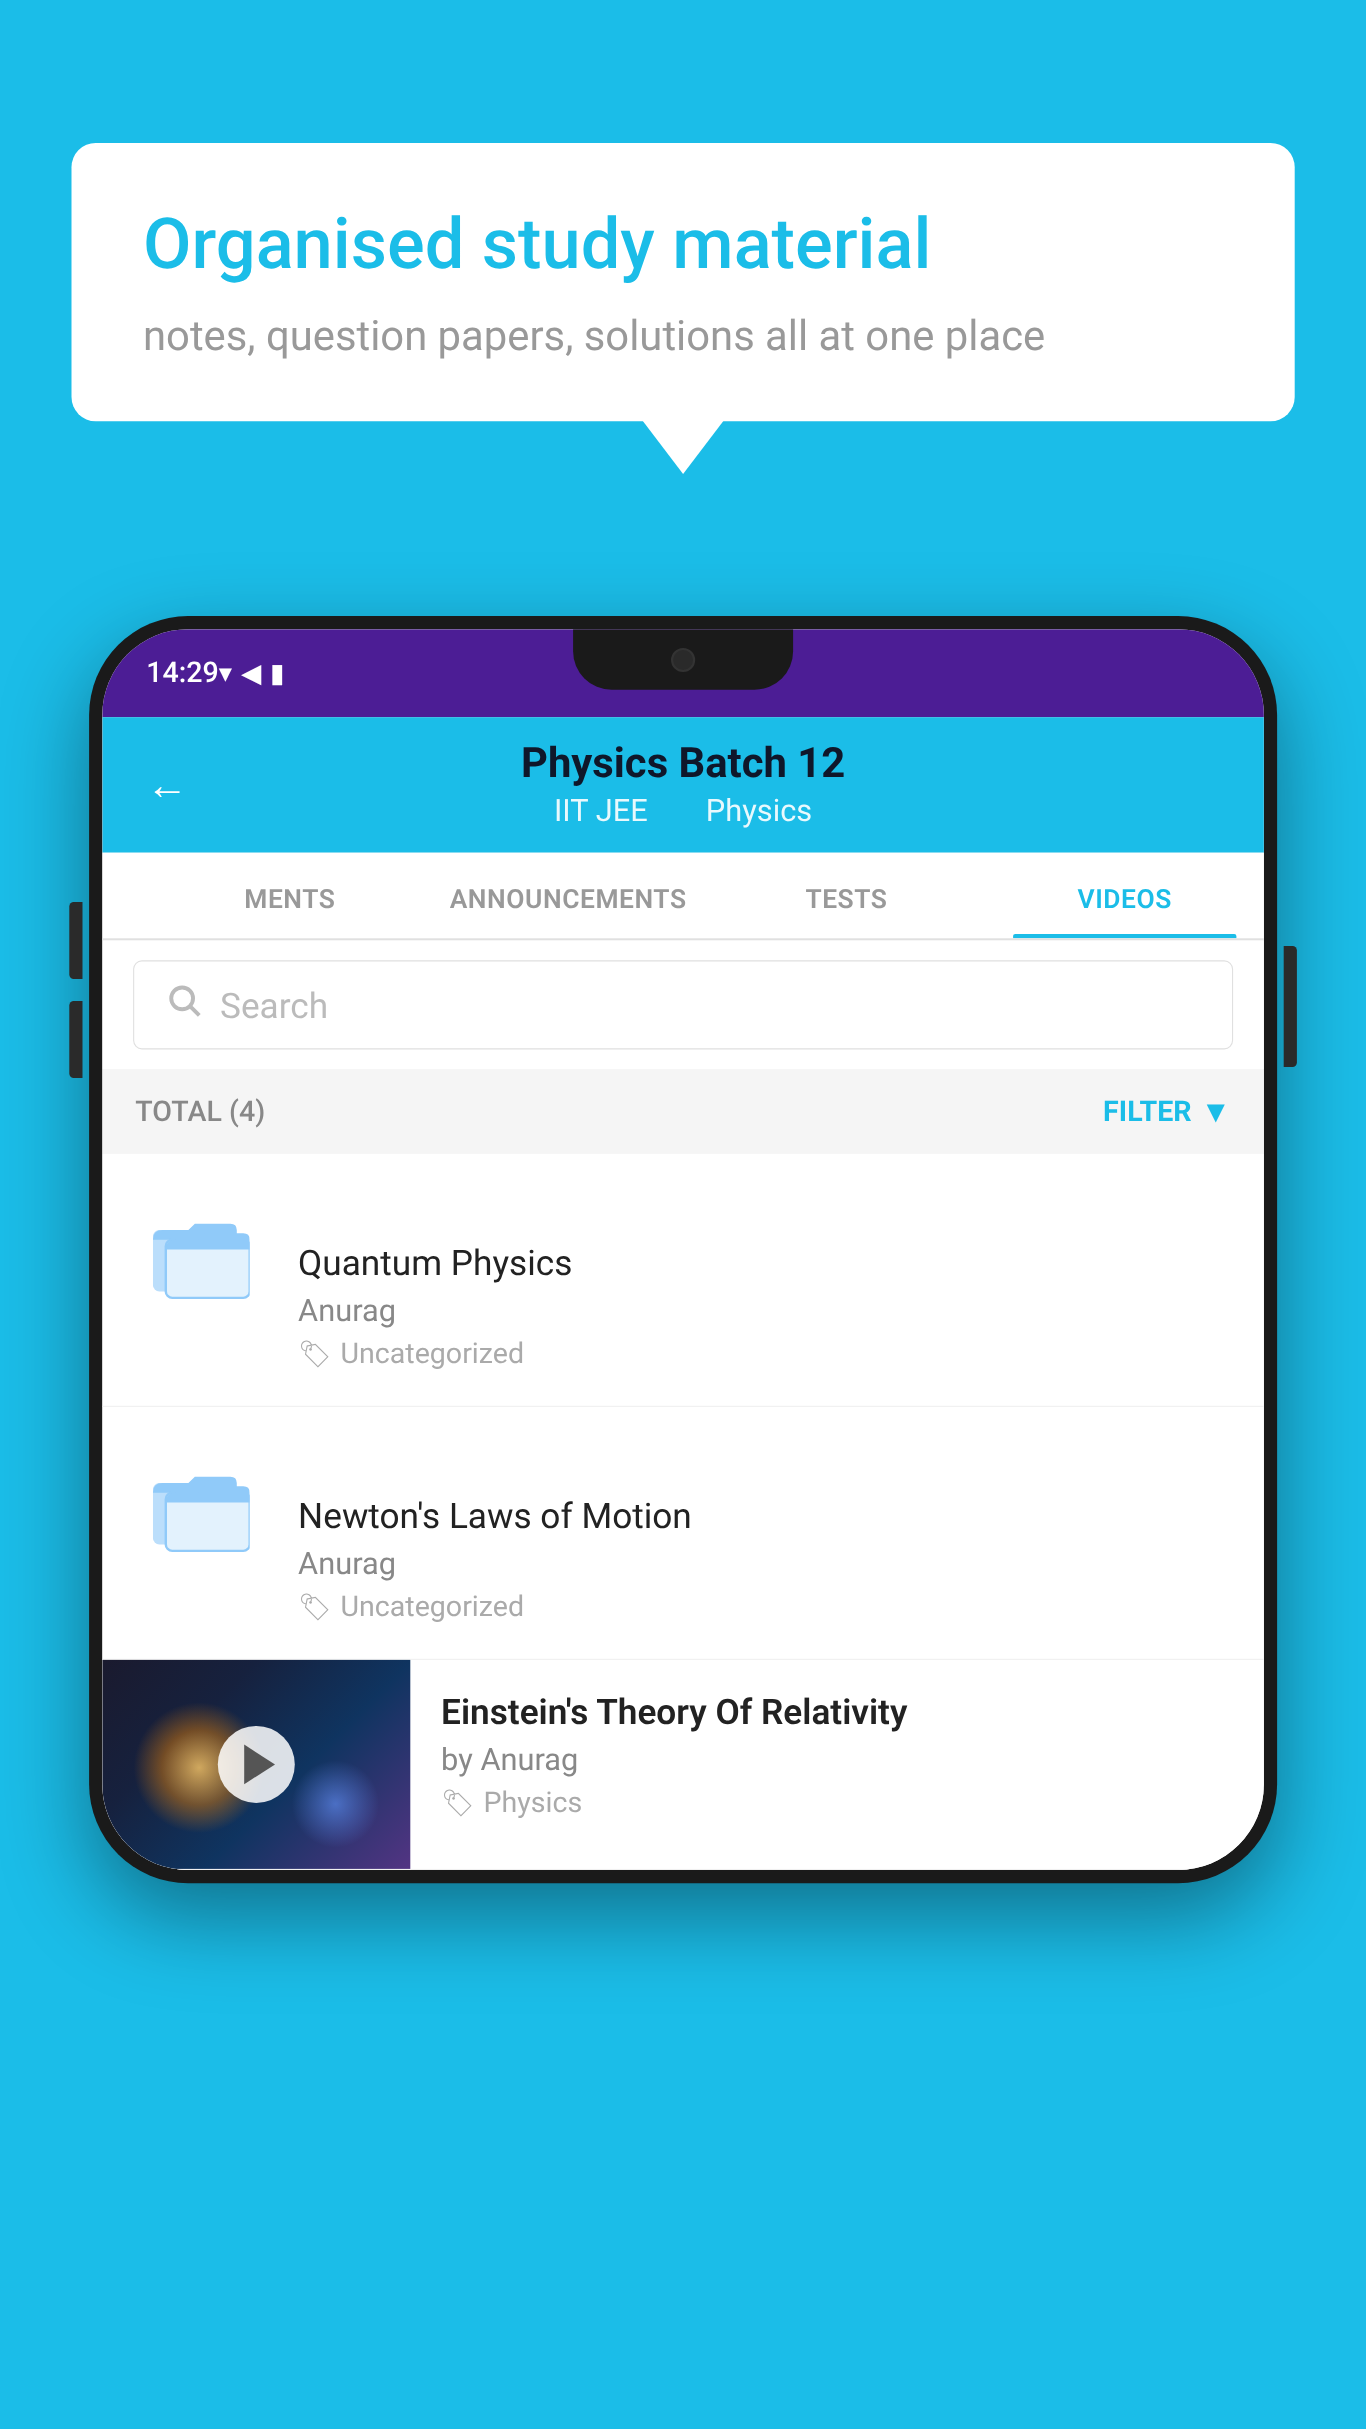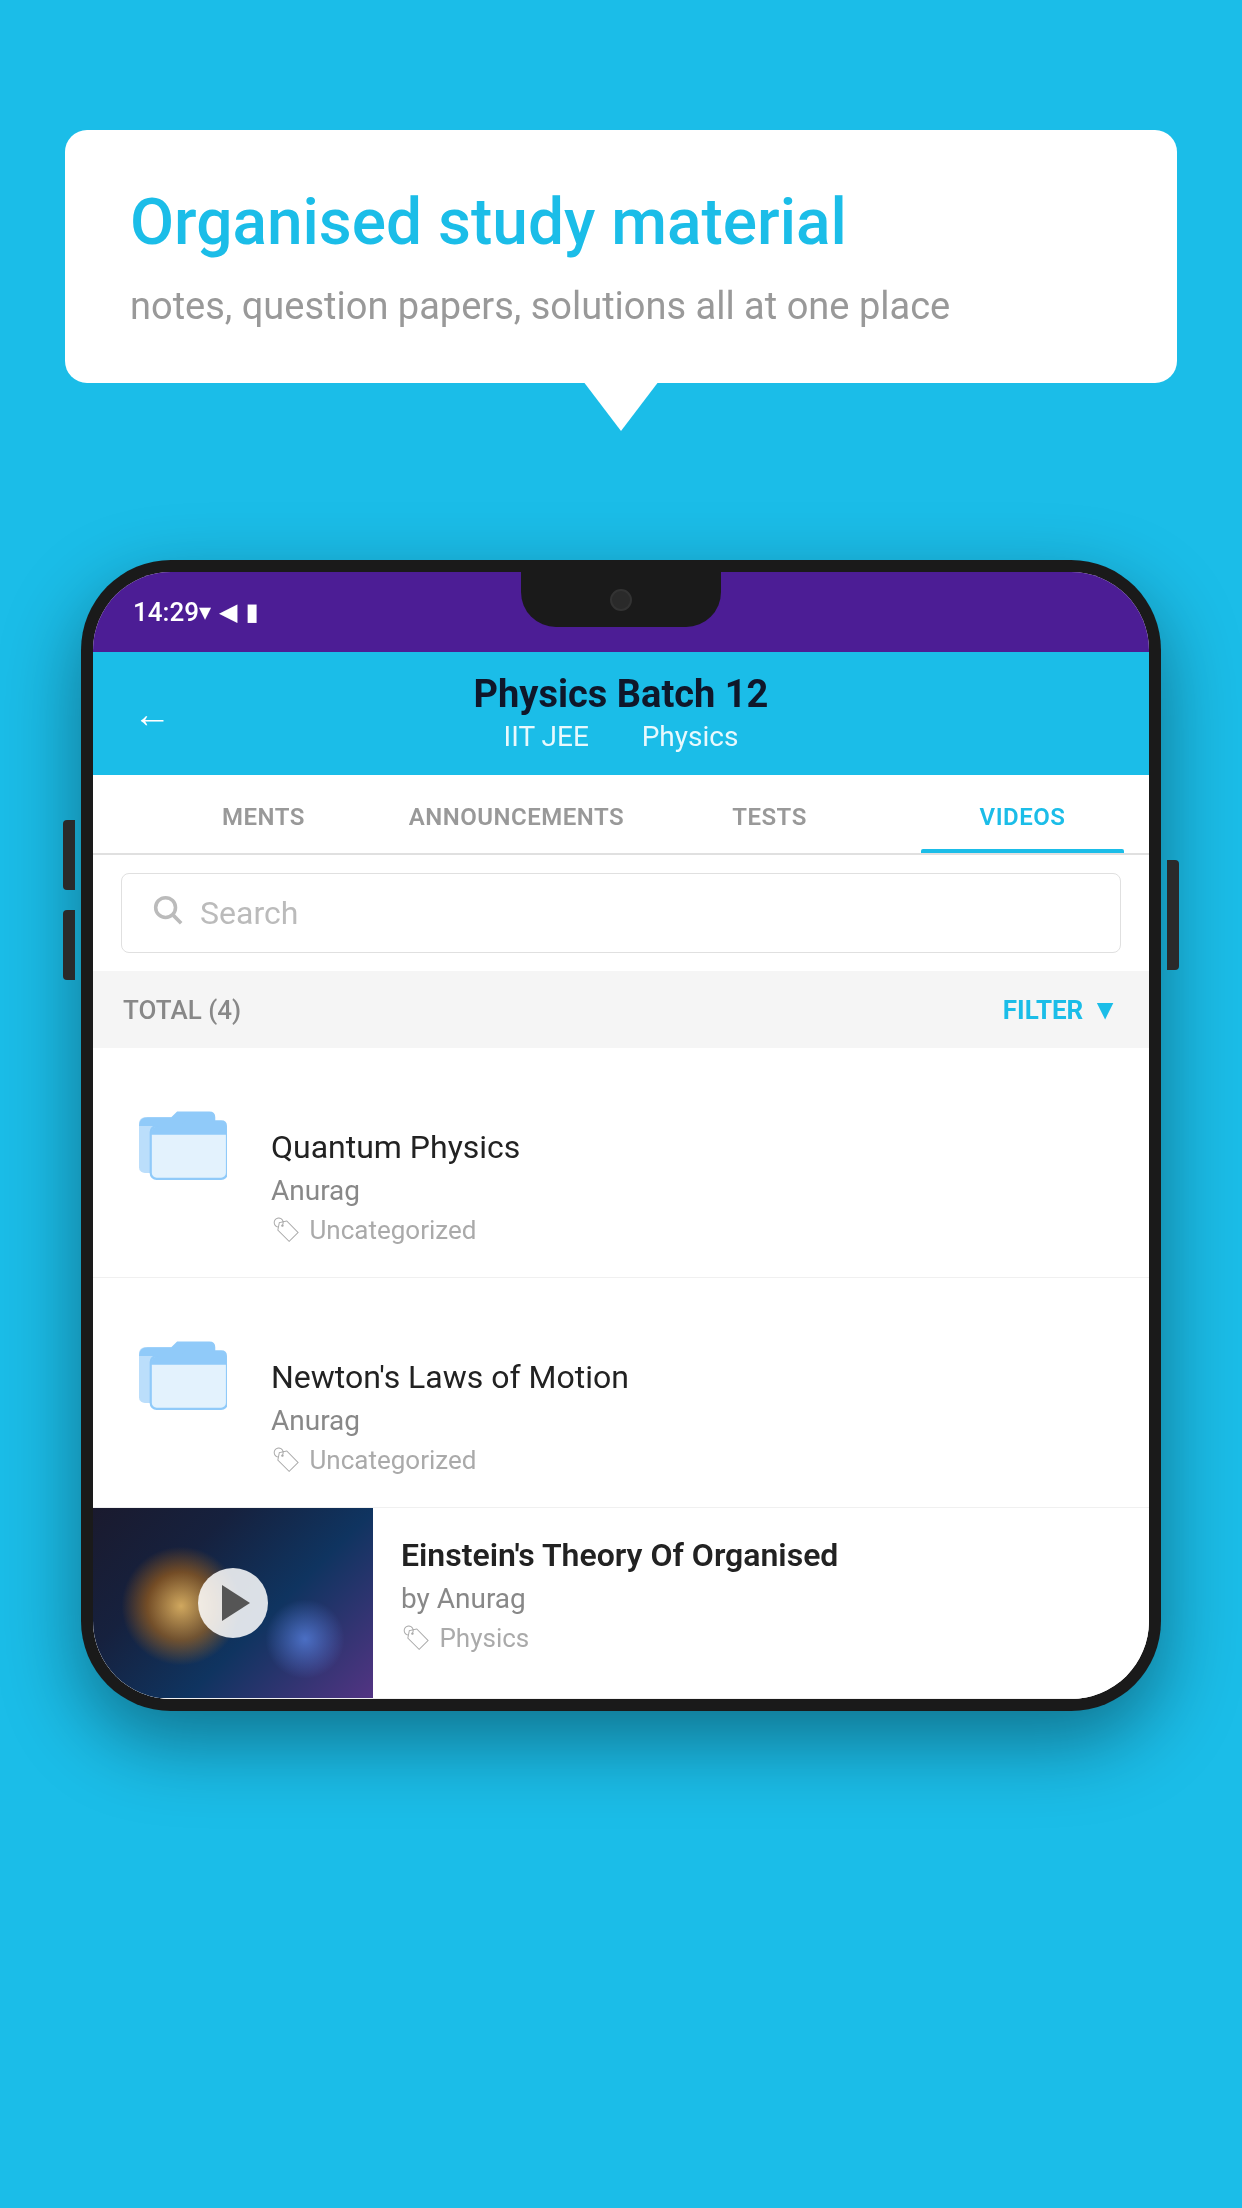--- a/index.html
+++ b/index.html
@@ -540,21 +540,21 @@
           </div>
         </div>
 
         <div class="video-item-thumb">
           <div class="thumb-img">
             <div class="play-btn">
               <div class="play-triangle"></div>
             </div>
           </div>
           <div class="thumb-video-info">
-            <div class="thumb-video-title">Einstein's Theory Of Organised</div>
+            <div class="thumb-video-title">Einstein's Theory Of Relativity</div>
             <div class="thumb-video-author">by Anurag</div>
             <div class="thumb-video-tag">
               <span class="tag-icon">🏷</span>
               <span>Physics</span>
             </div>
           </div>
         </div>
 
       </div>
 

